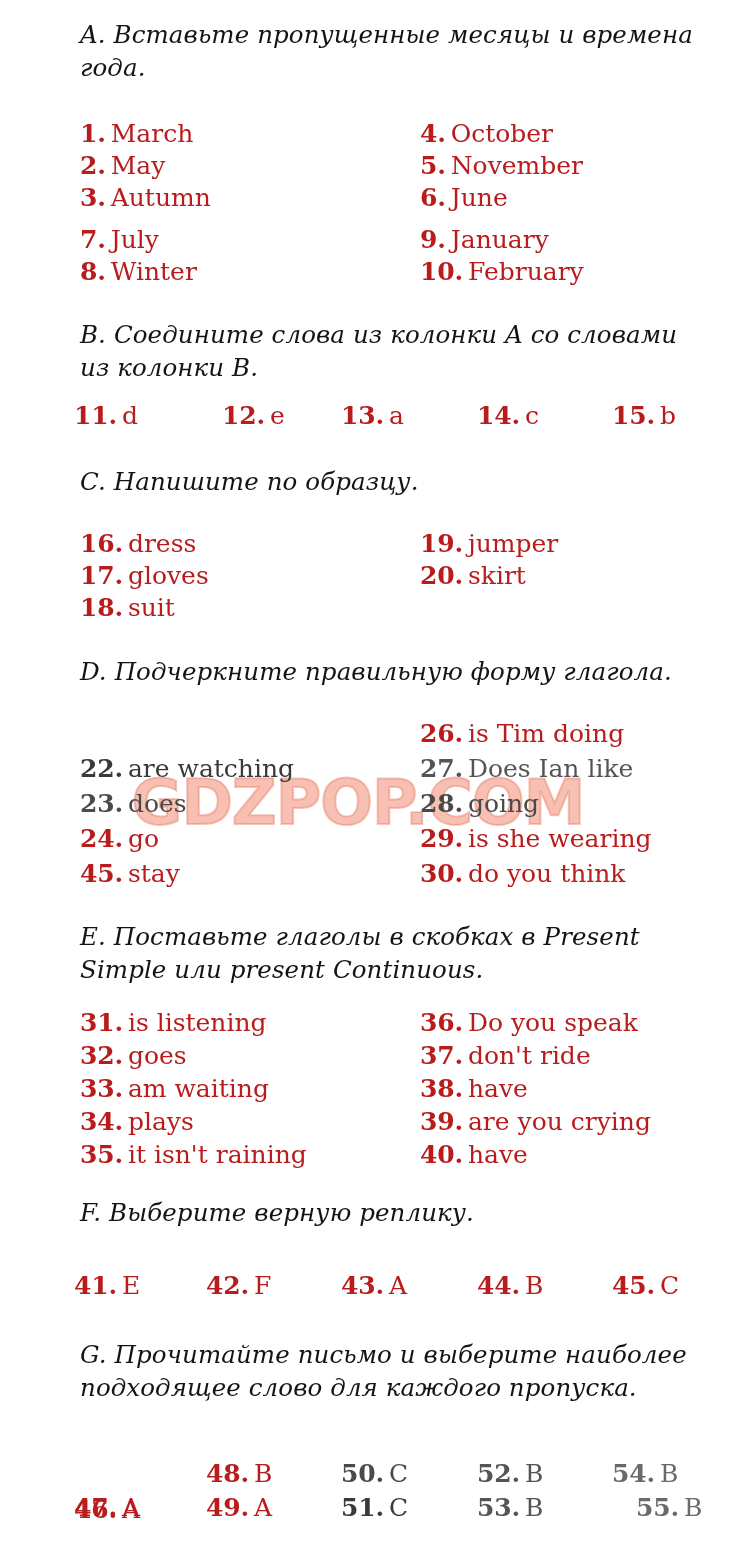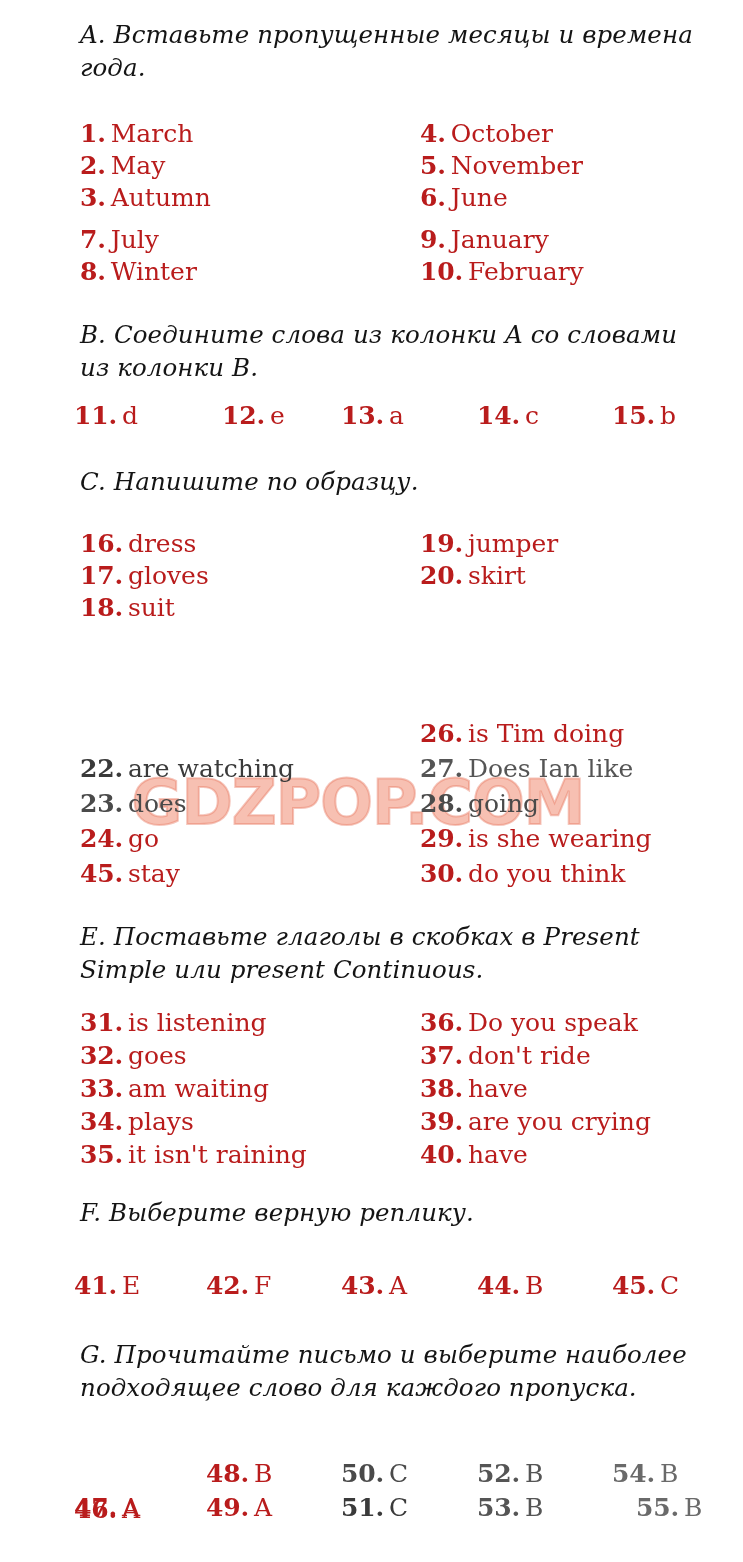--- a/index.html
+++ b/index.html
@@ -168,20 +168,21 @@
       <span class="num">18.</span><span class="val">suit</span>
     </div>
 
     <div class="ans col-r" style="top:528px;">
       <span class="num">19.</span><span class="val">jumper</span>
     </div>
     <div class="ans col-r" style="top:560px;">
       <span class="num">20.</span><span class="val">skirt</span>
     </div>
 
+    <div class="heading" style="top:655px;">D. Подчеркните правильную форму глагола.</div>
 
     <div class="ans col-l faded" style="top:753px;">
       <span class="num">22.</span><span class="val">are watching</span>
     </div>
     <div class="ans col-l faded2" style="top:788px;">
       <span class="num">23.</span><span class="val">does</span>
     </div>
     <div class="ans col-l" style="top:823px;">
       <span class="num">24.</span><span class="val">go</span>
     </div>

